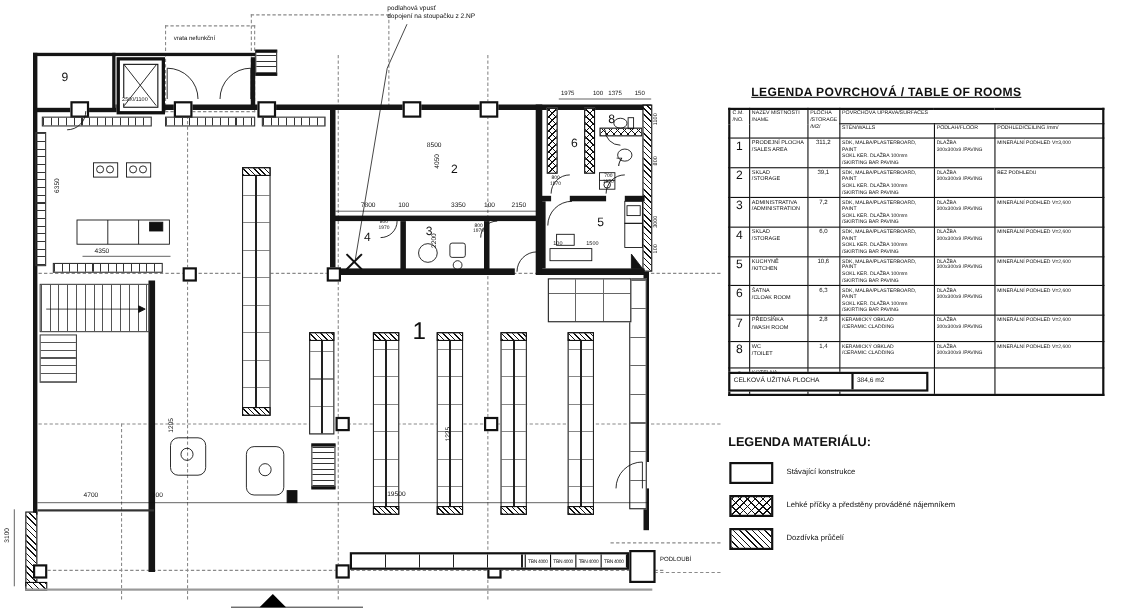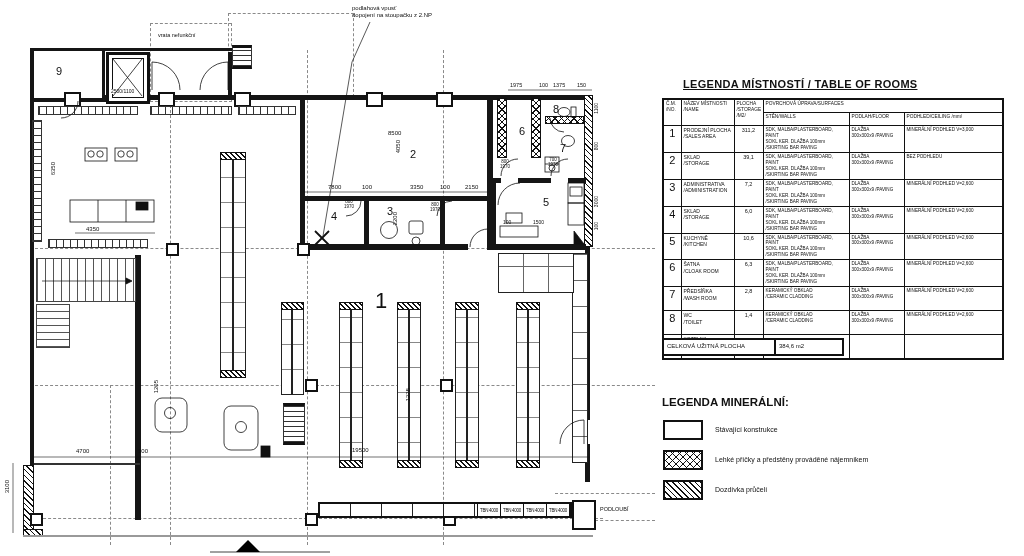--- a/index.html
+++ b/index.html
@@ -303,21 +303,21 @@
     <rect x="571" y="107" width="5" height="10"></rect>
 
     <line x1="42" y1="281" x2="126" y2="281" stroke-width="0.7"></line>
     <path d="M126,278 L132,281 L126,284 Z" fill="#111"></path>
 
     <line x1="210" y1="552" x2="330" y2="552" stroke-width="0.8"></line>
     <path d="M236,552 L260,552 L248,540 Z" fill="#000" stroke="none"></path>
   </svg>
 </div>
 
-<div class="tbl-title">LEGENDA MÍSTNOSTÍ / TABLE OF ROOMS</div>
+<div class="tbl-title">LEGENDA POVRCHOVÁ / TABLE OF ROOMS</div>
 
 <table class="rooms">
   <colgroup>
     <col style="width:18px">
       <col style="width:53px">
       <col style="width:29px">
     <col style="width:86px">
       <col style="width:55px">
       <col style="width:99px">
   </colgroup>
@@ -441,21 +441,21 @@
     <td class="txt"></td>
   </tr>
 </tbody>
   </table>
 
 <div class="total-box">
   <div class="total-label">CELKOVÁ UŽITNÁ PLOCHA</div>
   <div class="total-value">384,6 m2</div>
 </div>
 
-<div class="mat-title">LEGENDA MINERÁLNÍ:</div>
+<div class="mat-title">LEGENDA MATERIÁLU:</div>
 
 <div class="swatch" style="left:663px;top:420px;"></div>
 <div class="mat-label" style="left:715px;top:426px;">Stávající konstrukce</div>
 
 <div class="swatch crosshatch" style="left:663px;top:450px;"></div>
 <div class="mat-label" style="left:715px;top:456px;">Lehké příčky a předstěny prováděné nájemníkem</div>
 
 <div class="swatch diagonal" style="left:663px;top:480px;"></div>
 <div class="mat-label" style="left:715px;top:486px;">Dozdívka průčelí</div>
 

